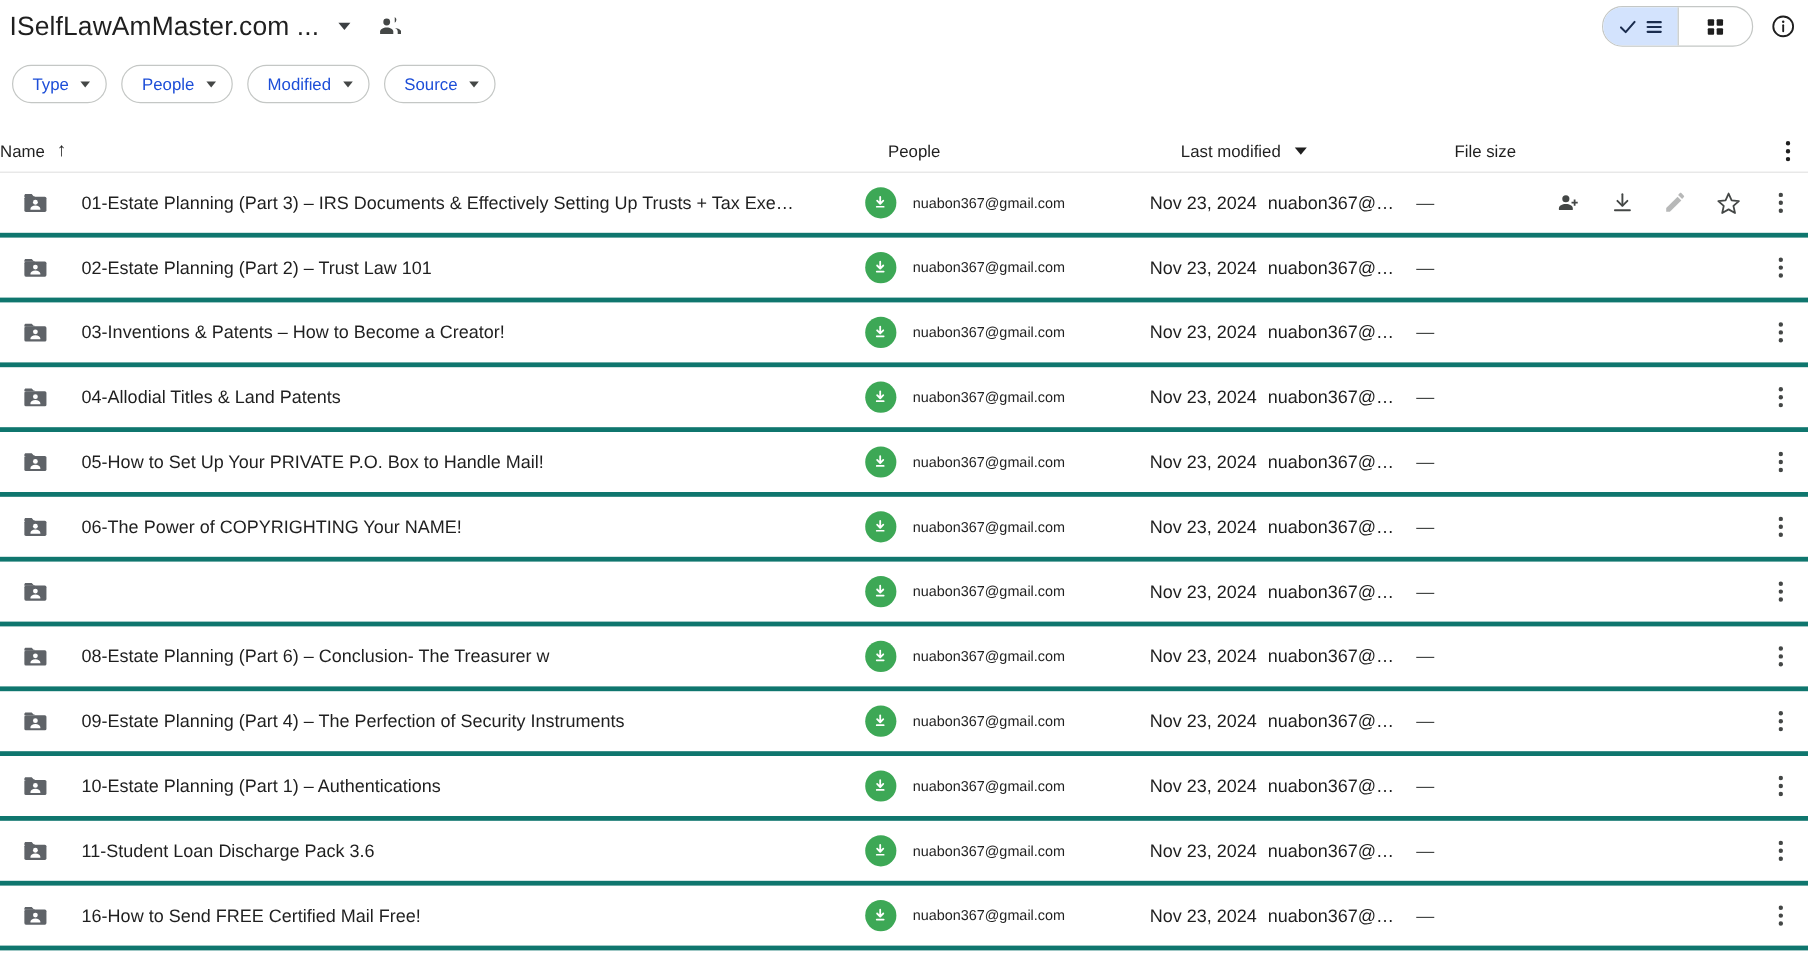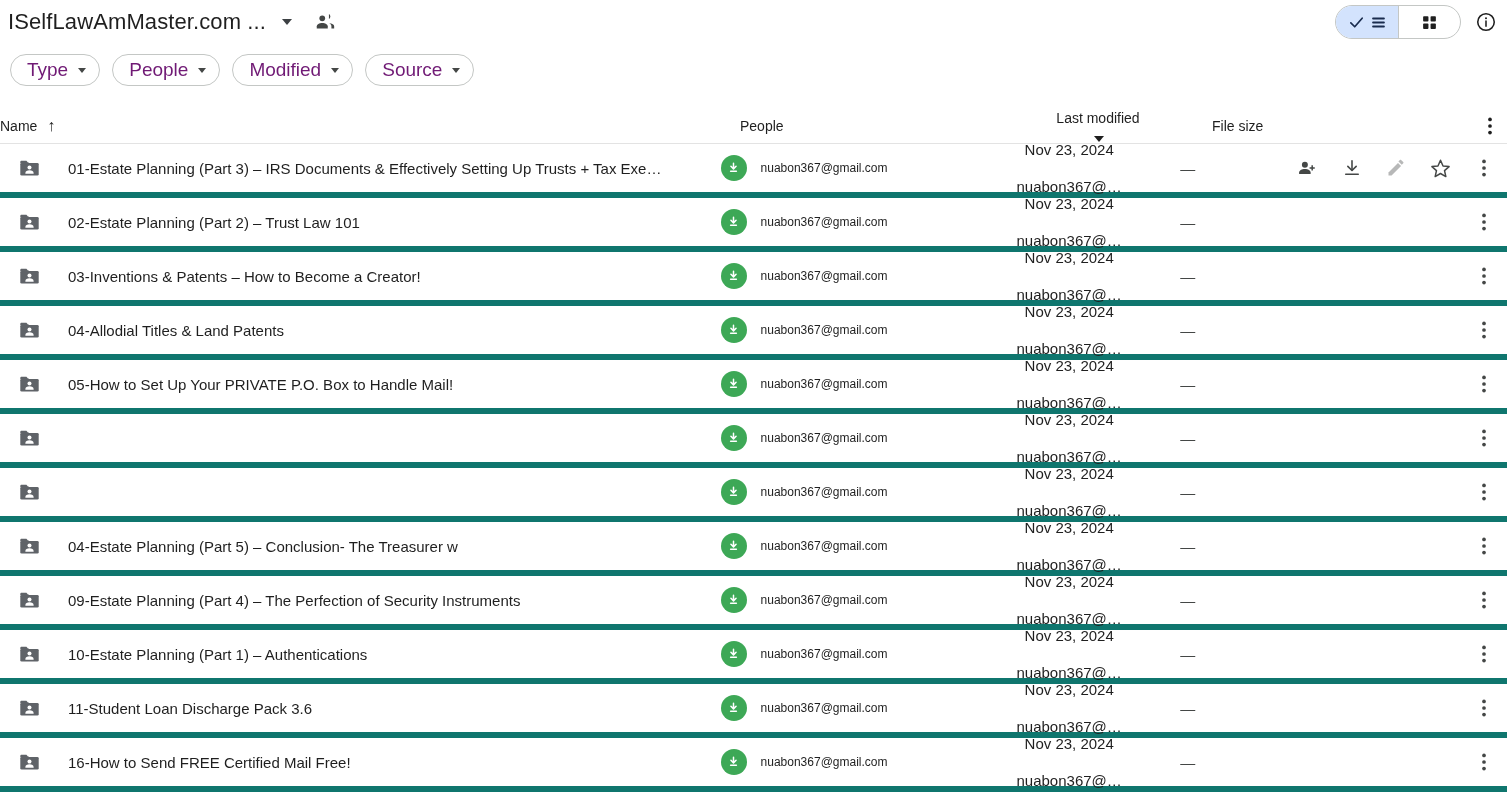--- a/index.html
+++ b/index.html
@@ -47,35 +47,35 @@
   .view-seg.active { background: #d3e3fd; }
   .view-seg.grid { border-left: 1px solid #c4c7c5; }
   .info-icon { display: flex; align-items: center; cursor: pointer; }
 
   
   .chips { display: flex; gap: 12px; padding: 12px 0 0 10px; }
   .chip {
     display: inline-flex; align-items: center; gap: 10px;
     height: 32px; padding: 0 13px 0 16px;
     border: 1px solid #c4c7c5; border-radius: 16px;
-    font-size: 19px; color: #701a75; background: #fff;
+    font-size: 14px; color: #1d4ed8; background: #fff;
     cursor: pointer; white-space: nowrap;
   }
   .chip .caret {
     width: 0; height: 0;
     border-left: 4px solid transparent;
     border-right: 4px solid transparent;
     border-top: 5px solid #444746;
   }
 
   
   .table { margin-top: 22px; width: 100%; }
   .col-name { width: 740px; padding-left: 0; }
   .col-owner { width: 244px; }
-  .col-modified { width: 228px; flex-direction: column; }
+  .col-modified { width: 228px; }
   .col-size { width: 120px; }
   .col-actions { flex: 1; }
 
   .thead {
     display: flex; align-items: center;
     height: 36px; font-size: 14px; color: #1f1f1f;
     border-bottom: 1px solid #e3e3e3;
   }
   .thead .cell { display: flex; align-items: center; gap: 10px; }
   .thead .col-name { padding-left: 0; }
@@ -84,40 +84,40 @@
     width: 0; height: 0; margin-left: 2px;
     border-left: 5px solid transparent;
     border-right: 5px solid transparent;
     border-top: 6px solid #1f1f1f;
   }
   .thead .col-actions { justify-content: flex-end; padding-right: 8px; }
 
   .row {
     display: flex; align-items: center;
     height: 54px; font-size: 14px;
-    border-bottom: 6px solid #0f766e;
+    border-bottom: 4px solid #0f766e;
     cursor: pointer;
     justify-content: center;
   }
   .row .cell { display: flex; align-items: center; }
   .row-name { gap: 0; }
   .folder-icon { width: 34px; display: flex; justify-content: center; margin-left: 12px; }
   .row-name-text {
     margin-left: 22px; color: #1f1f1f; font-size: 15px;
     white-space: nowrap; overflow: hidden; text-overflow: ellipsis;
     max-width: 660px;
   }
   .owner-cell { gap: 14px; }
   .avatar {
     width: 26px; height: 26px; border-radius: 50%;
     background: #3da856; display: flex;
     align-items: center; justify-content: center; flex: none;
   }
   .owner-text { color: #1f1f1f; font-size: 12px; }
-  .mod-cell { gap: 20px; color: #1f1f1f; font-size: 15px; white-space: nowrap; }
+  .mod-cell { gap: 9px; color: #1f1f1f; font-size: 15px; white-space: nowrap; }
   .mod-by { overflow: hidden; text-overflow: ellipsis; max-width: 120px; }
   .size-cell { color: #444746; font-size: 15px; }
   .actions-cell {
     flex: 1; display: flex; align-items: center;
     justify-content: flex-end; gap: 24px; padding-right: 14px;
   }
   .act { display: flex; align-items: center; justify-content: center; cursor: pointer; }
   .act.disabled { opacity: 0.38; cursor: default; }
   .kebab { display: flex; align-items: center; justify-content: center; cursor: pointer; width: 18px; }
 </style>
@@ -550,20 +550,21 @@
   <div class="row">
     <div class="cell col-name row-name">
       <span class="folder-icon">
         <svg width="23" height="23" viewBox="0 0 24 24">
           <path d="M2.4 5.2c0-.7.6-1.3 1.3-1.3h5.1l1.6 1.8h.9V6.4H2.4V5.2z" fill="#5f6368"></path>
           <rect x="2.4" y="6.2" width="19.2" height="13.2" rx="1.4" fill="#5f6368"></rect>
           <circle cx="12" cy="11" r="2.1" fill="#ffffff"></circle>
           <path d="M12 13.9c-2.4 0-4.3 1.2-4.3 2.7v.9h8.6v-.9c0-1.5-1.9-2.7-4.3-2.7z" fill="#ffffff"></path>
         </svg>
       </span>
+      <span class="row-name-text">06-The Power of COPYRIGHTING Your NAME!</span>
     </div>
 
     <div class="cell col-owner owner-cell">
       <span class="avatar">
         <svg width="15" height="15" viewBox="0 0 24 24" fill="#ffffff">
           <path d="M12 3.4v8.2M12 12.6l-4.1-4.2M12 12.6l4.1-4.2" stroke="#ffffff" stroke-width="2.4" stroke-linecap="round" fill="none"></path>
           <rect x="6.2" y="15.3" width="11.6" height="2.3" rx="1.15"></rect>
         </svg>
       </span>
       <span class="owner-text">nuabon367@gmail.com</span>
@@ -680,21 +681,21 @@
   <div class="row">
     <div class="cell col-name row-name">
       <span class="folder-icon">
         <svg width="23" height="23" viewBox="0 0 24 24">
           <path d="M2.4 5.2c0-.7.6-1.3 1.3-1.3h5.1l1.6 1.8h.9V6.4H2.4V5.2z" fill="#5f6368"></path>
           <rect x="2.4" y="6.2" width="19.2" height="13.2" rx="1.4" fill="#5f6368"></rect>
           <circle cx="12" cy="11" r="2.1" fill="#ffffff"></circle>
           <path d="M12 13.9c-2.4 0-4.3 1.2-4.3 2.7v.9h8.6v-.9c0-1.5-1.9-2.7-4.3-2.7z" fill="#ffffff"></path>
         </svg>
       </span>
-      <span class="row-name-text">04-Estate Planning (Part 5) – Conclusion- The Treasurer w</span>
+      <span class="row-name-text">08-Estate Planning (Part 6) – Conclusion- The Treasurer w</span>
     </div>
 
     <div class="cell col-owner owner-cell">
       <span class="avatar">
         <svg width="15" height="15" viewBox="0 0 24 24" fill="#ffffff">
           <path d="M12 3.4v8.2M12 12.6l-4.1-4.2M12 12.6l4.1-4.2" stroke="#ffffff" stroke-width="2.4" stroke-linecap="round" fill="none"></path>
           <rect x="6.2" y="15.3" width="11.6" height="2.3" rx="1.15"></rect>
         </svg>
       </span>
       <span class="owner-text">nuabon367@gmail.com</span>

